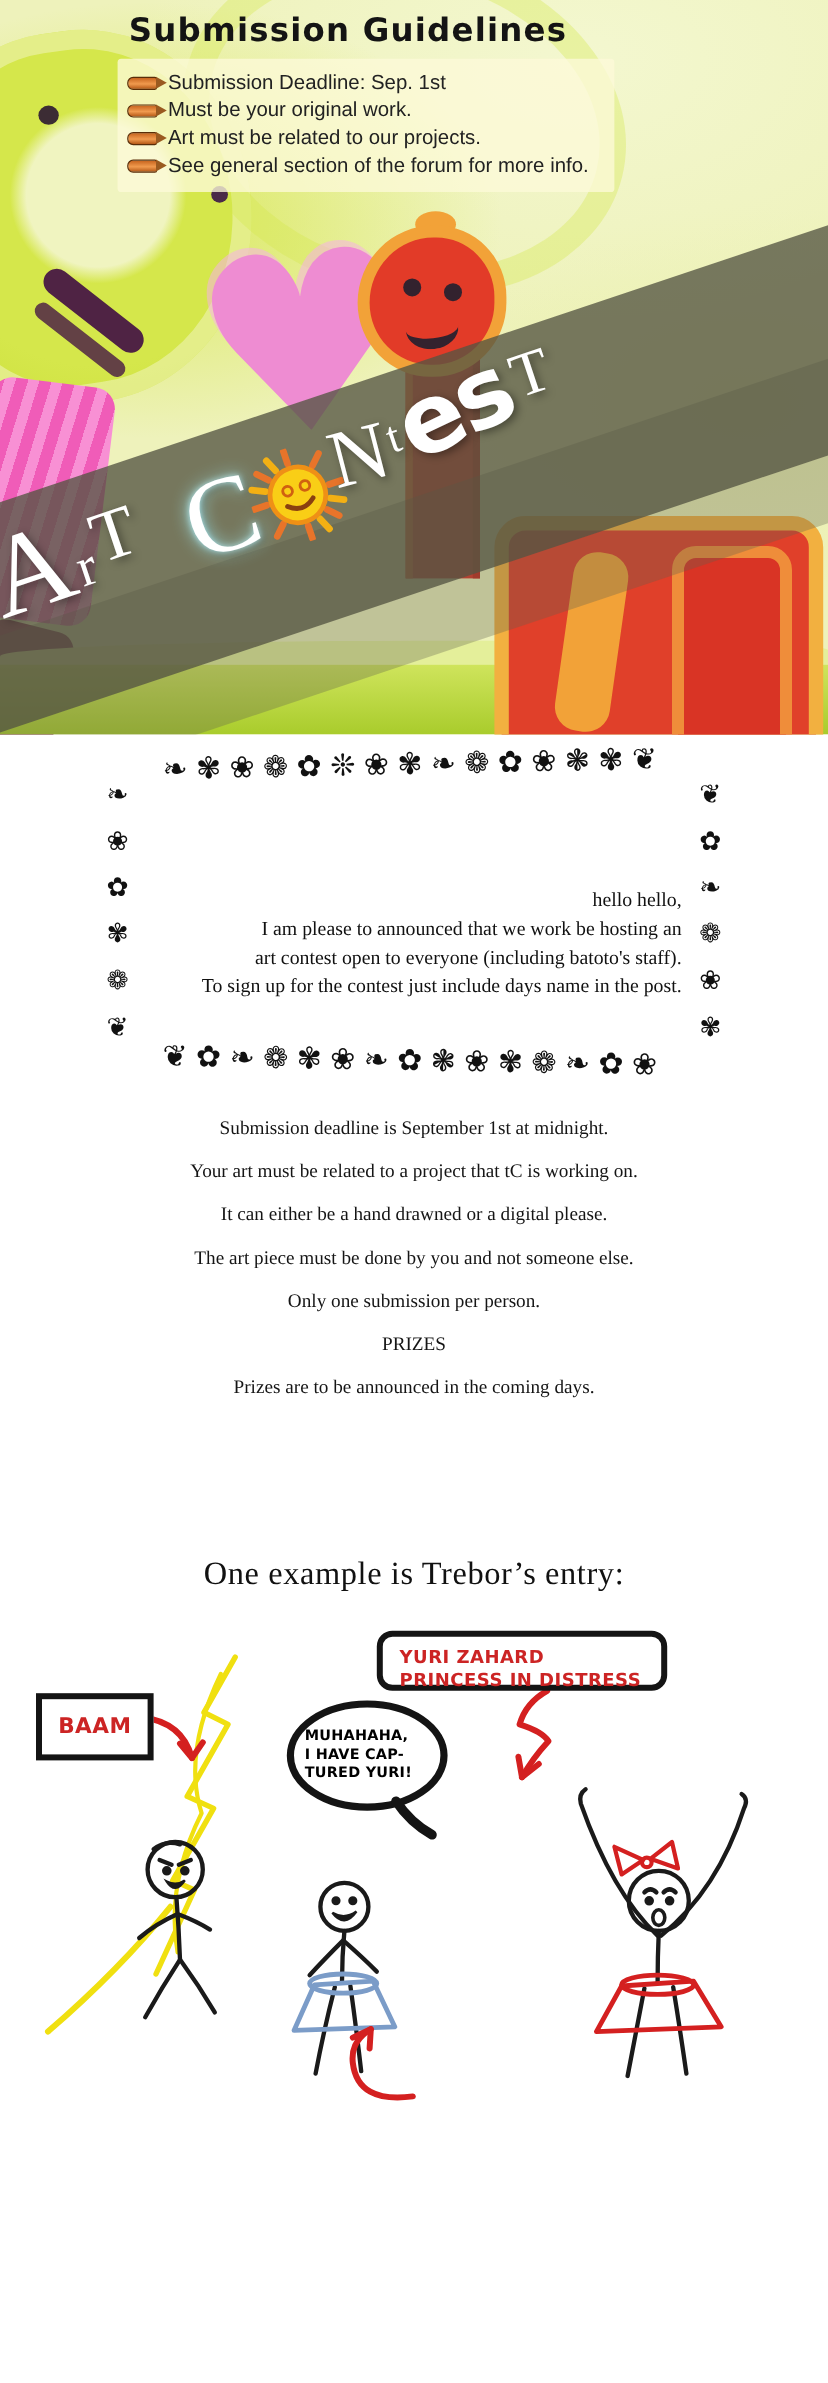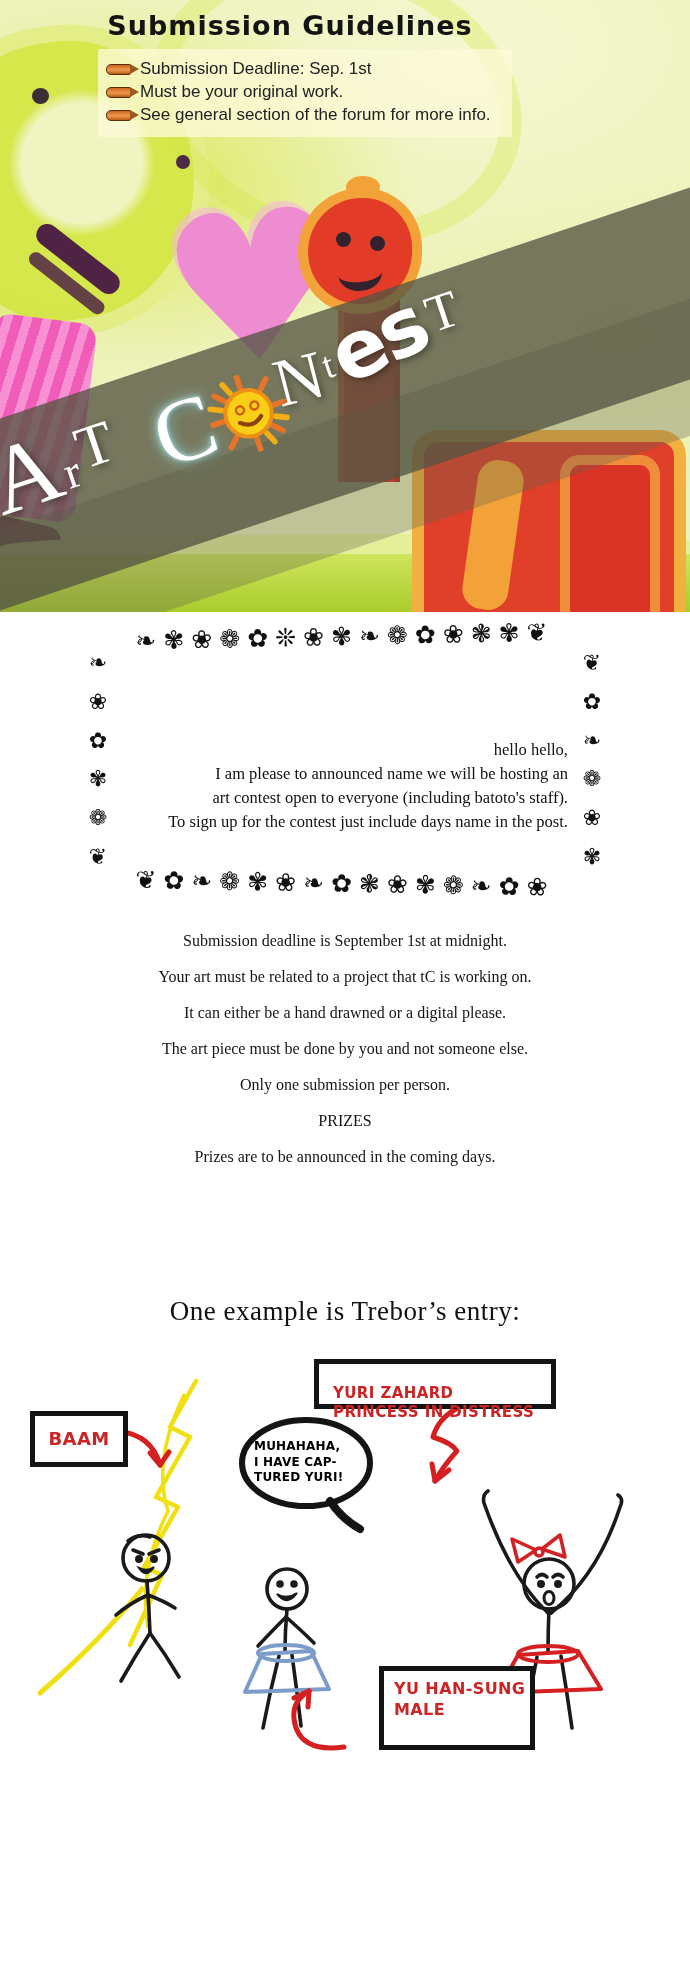--- a/index.html
+++ b/index.html
@@ -96,21 +96,21 @@
   .rules p{margin:0 0 17px;line-height:19px;}
 
   
   .example-heading{margin-top:130px;text-align:center;font-size:27px;letter-spacing:.5px;color:#111;}
 
   
   .comic{position:relative;width:690px;height:404px;margin-top:24px;}
   .comic svg{position:absolute;left:0;top:0;}
   .label-box{position:absolute;border:5px solid #141414;background:#fff;
     font-family:"DejaVu Sans",sans-serif;font-weight:700;color:#cc2424;letter-spacing:.4px;}
-  .box-yuri{left:314px;top:8px;width:242px;height:50px;font-size:15px;line-height:1.25;padding:20px 0 0 14px;box-sizing:border-box;}
+  .box-yuri{left:314px;top:8px;width:242px;height:50px;font-size:15px;line-height:1.25;padding:8px 0 0 14px;box-sizing:border-box;border-radius:13px;}
   .box-baam{left:30px;top:60px;width:88px;height:46px;font-size:18px;line-height:46px;text-align:center;}
   .box-yu{left:379px;top:315px;width:156px;height:84px;font-size:16px;line-height:1.3;padding:8px 0 0 10px;box-sizing:border-box;}
   .speech-text{position:absolute;left:254px;top:88px;width:112px;font-family:"DejaVu Sans",sans-serif;
     font-weight:700;font-size:12px;line-height:1.3;color:#000000;letter-spacing:.2px;}
 </style>
 </head>
 <body>
 
 <div class="banner">
   <div class="paint">
@@ -176,20 +176,24 @@
     <div class="bullet-row">
       <span class="pencil"></span>
       <span>Submission Deadline: Sep. 1st</span>
     </div>
     <div class="bullet-row">
       <span class="pencil"></span>
       <span>Must be your original work.</span>
     </div>
     <div class="bullet-row">
       <span class="pencil"></span>
+      <span>Art must be related to our projects.</span>
+    </div>
+    <div class="bullet-row">
+      <span class="pencil"></span>
       <span>See general section of the forum for more info.</span>
     </div>
   </div>
 </div>
 
 <div class="letter">
   <div class="f-top">❧✾❀❁✿❊❀✾❧❁✿❀❃✾❦</div>
   <div class="f-bottom">❦✿❧❁✾❀❧✿❃❀✾❁❧✿❀</div>
   <div class="f-left">
     <span>❧</span>
@@ -202,21 +206,21 @@
   <div class="f-right">
     <span>❦</span>
     <span>✿</span>
     <span>❧</span>
     <span>❁</span>
     <span>❀</span>
     <span>✾</span>
   </div>
   <div class="letter-text">
     <div>hello hello,</div>
-    <div>I am please to announced name we will be hosting an</div>
+    <div>I am please to announced that we work be hosting an</div>
     <div>art contest open to everyone (including batoto's staff).</div>
     <div>To sign up for the contest just include days name in the post.</div>
   </div>
 </div>
 
 <div class="rules">
   <p>Submission deadline is September 1st at midnight.</p>
   <p>Your art must be related to a project that tC is working on.</p>
   <p>It can either be a hand drawned or a digital please.</p>
   <p>The art piece must be done by you and not someone else.</p>
@@ -292,22 +296,18 @@
 
     <ellipse cx="306" cy="112" rx="64" ry="43" fill="#fff" stroke="#141414" stroke-width="6"></ellipse>
     <path d="M330 150 Q342 168 360 178" fill="none" stroke="#141414" stroke-width="8" stroke-linecap="round"></path>
   </svg>
 
   <div class="label-box box-yuri">
     <div>YURI ZAHARD</div>
     <div>PRINCESS IN DISTRESS</div>
   </div>
   <div class="label-box box-baam">BAAM</div>
-  <div class="label-box box-yu">
-    <div>YU HAN-SUNG</div>
-    <div>MALE</div>
-  </div>
   <div class="speech-text">
     <div>MUHAHAHA,</div>
     <div>I HAVE CAP-</div>
     <div>TURED YURI!</div>
   </div>
 </div>
 
 </body></html>

